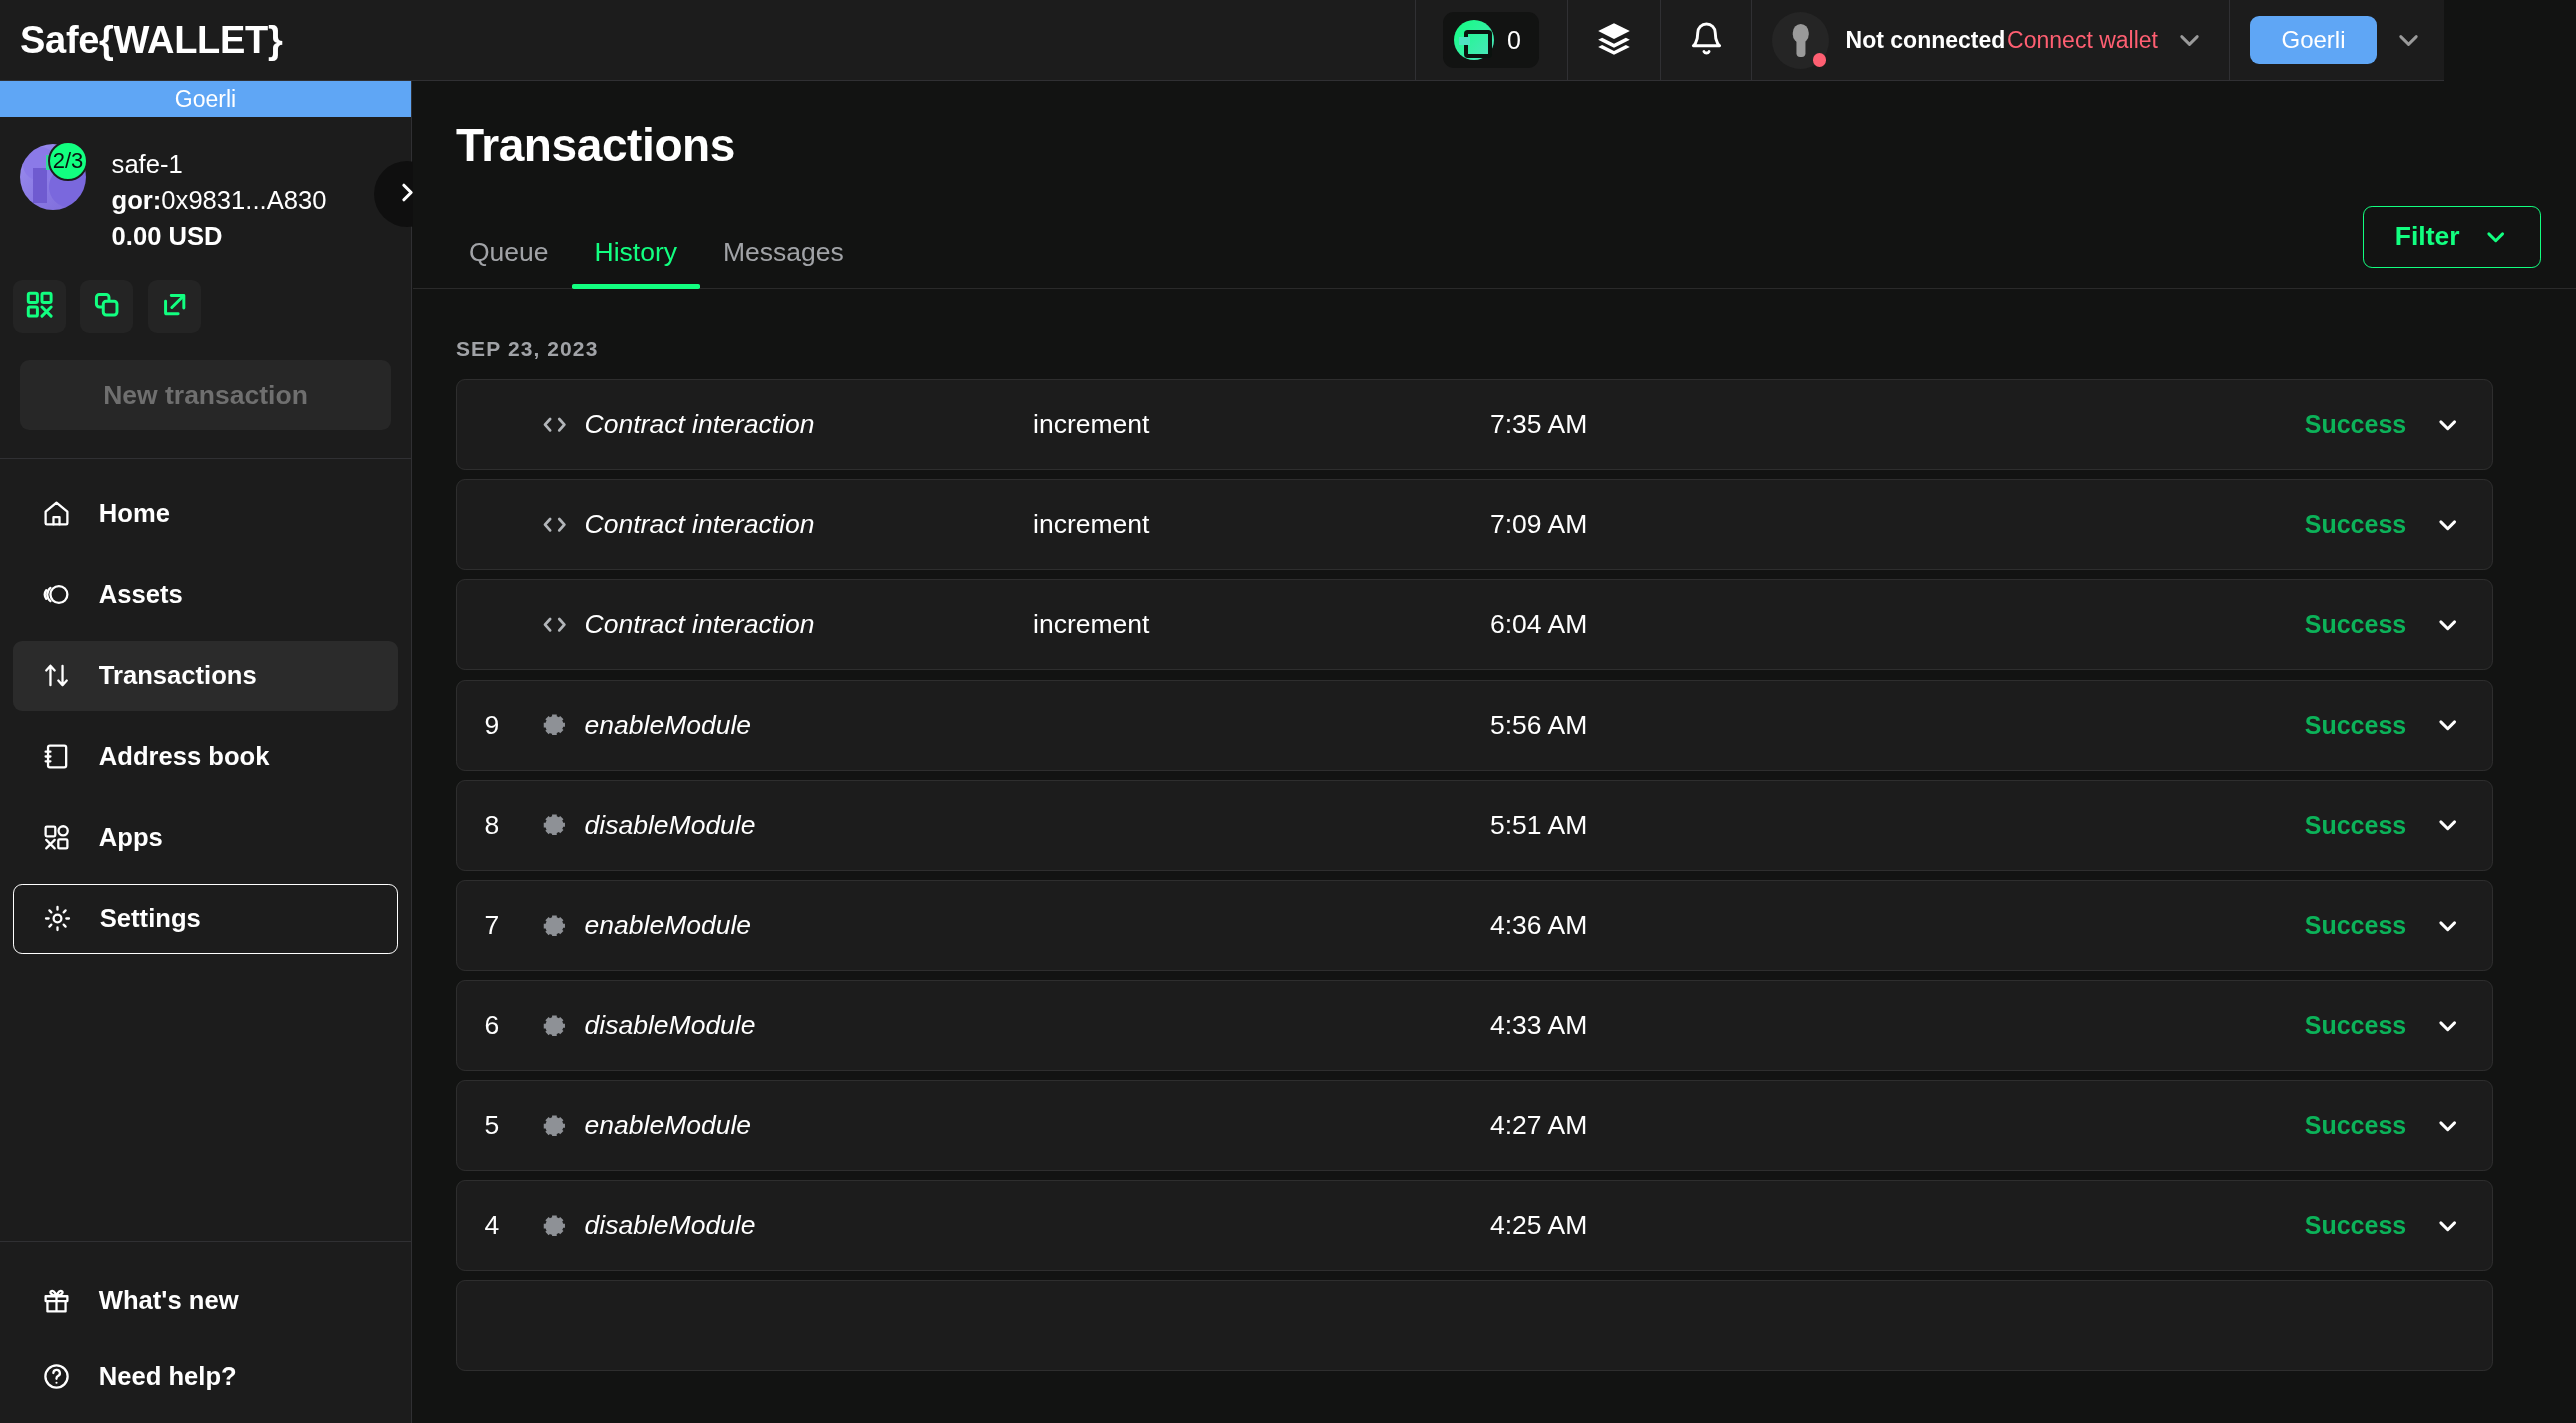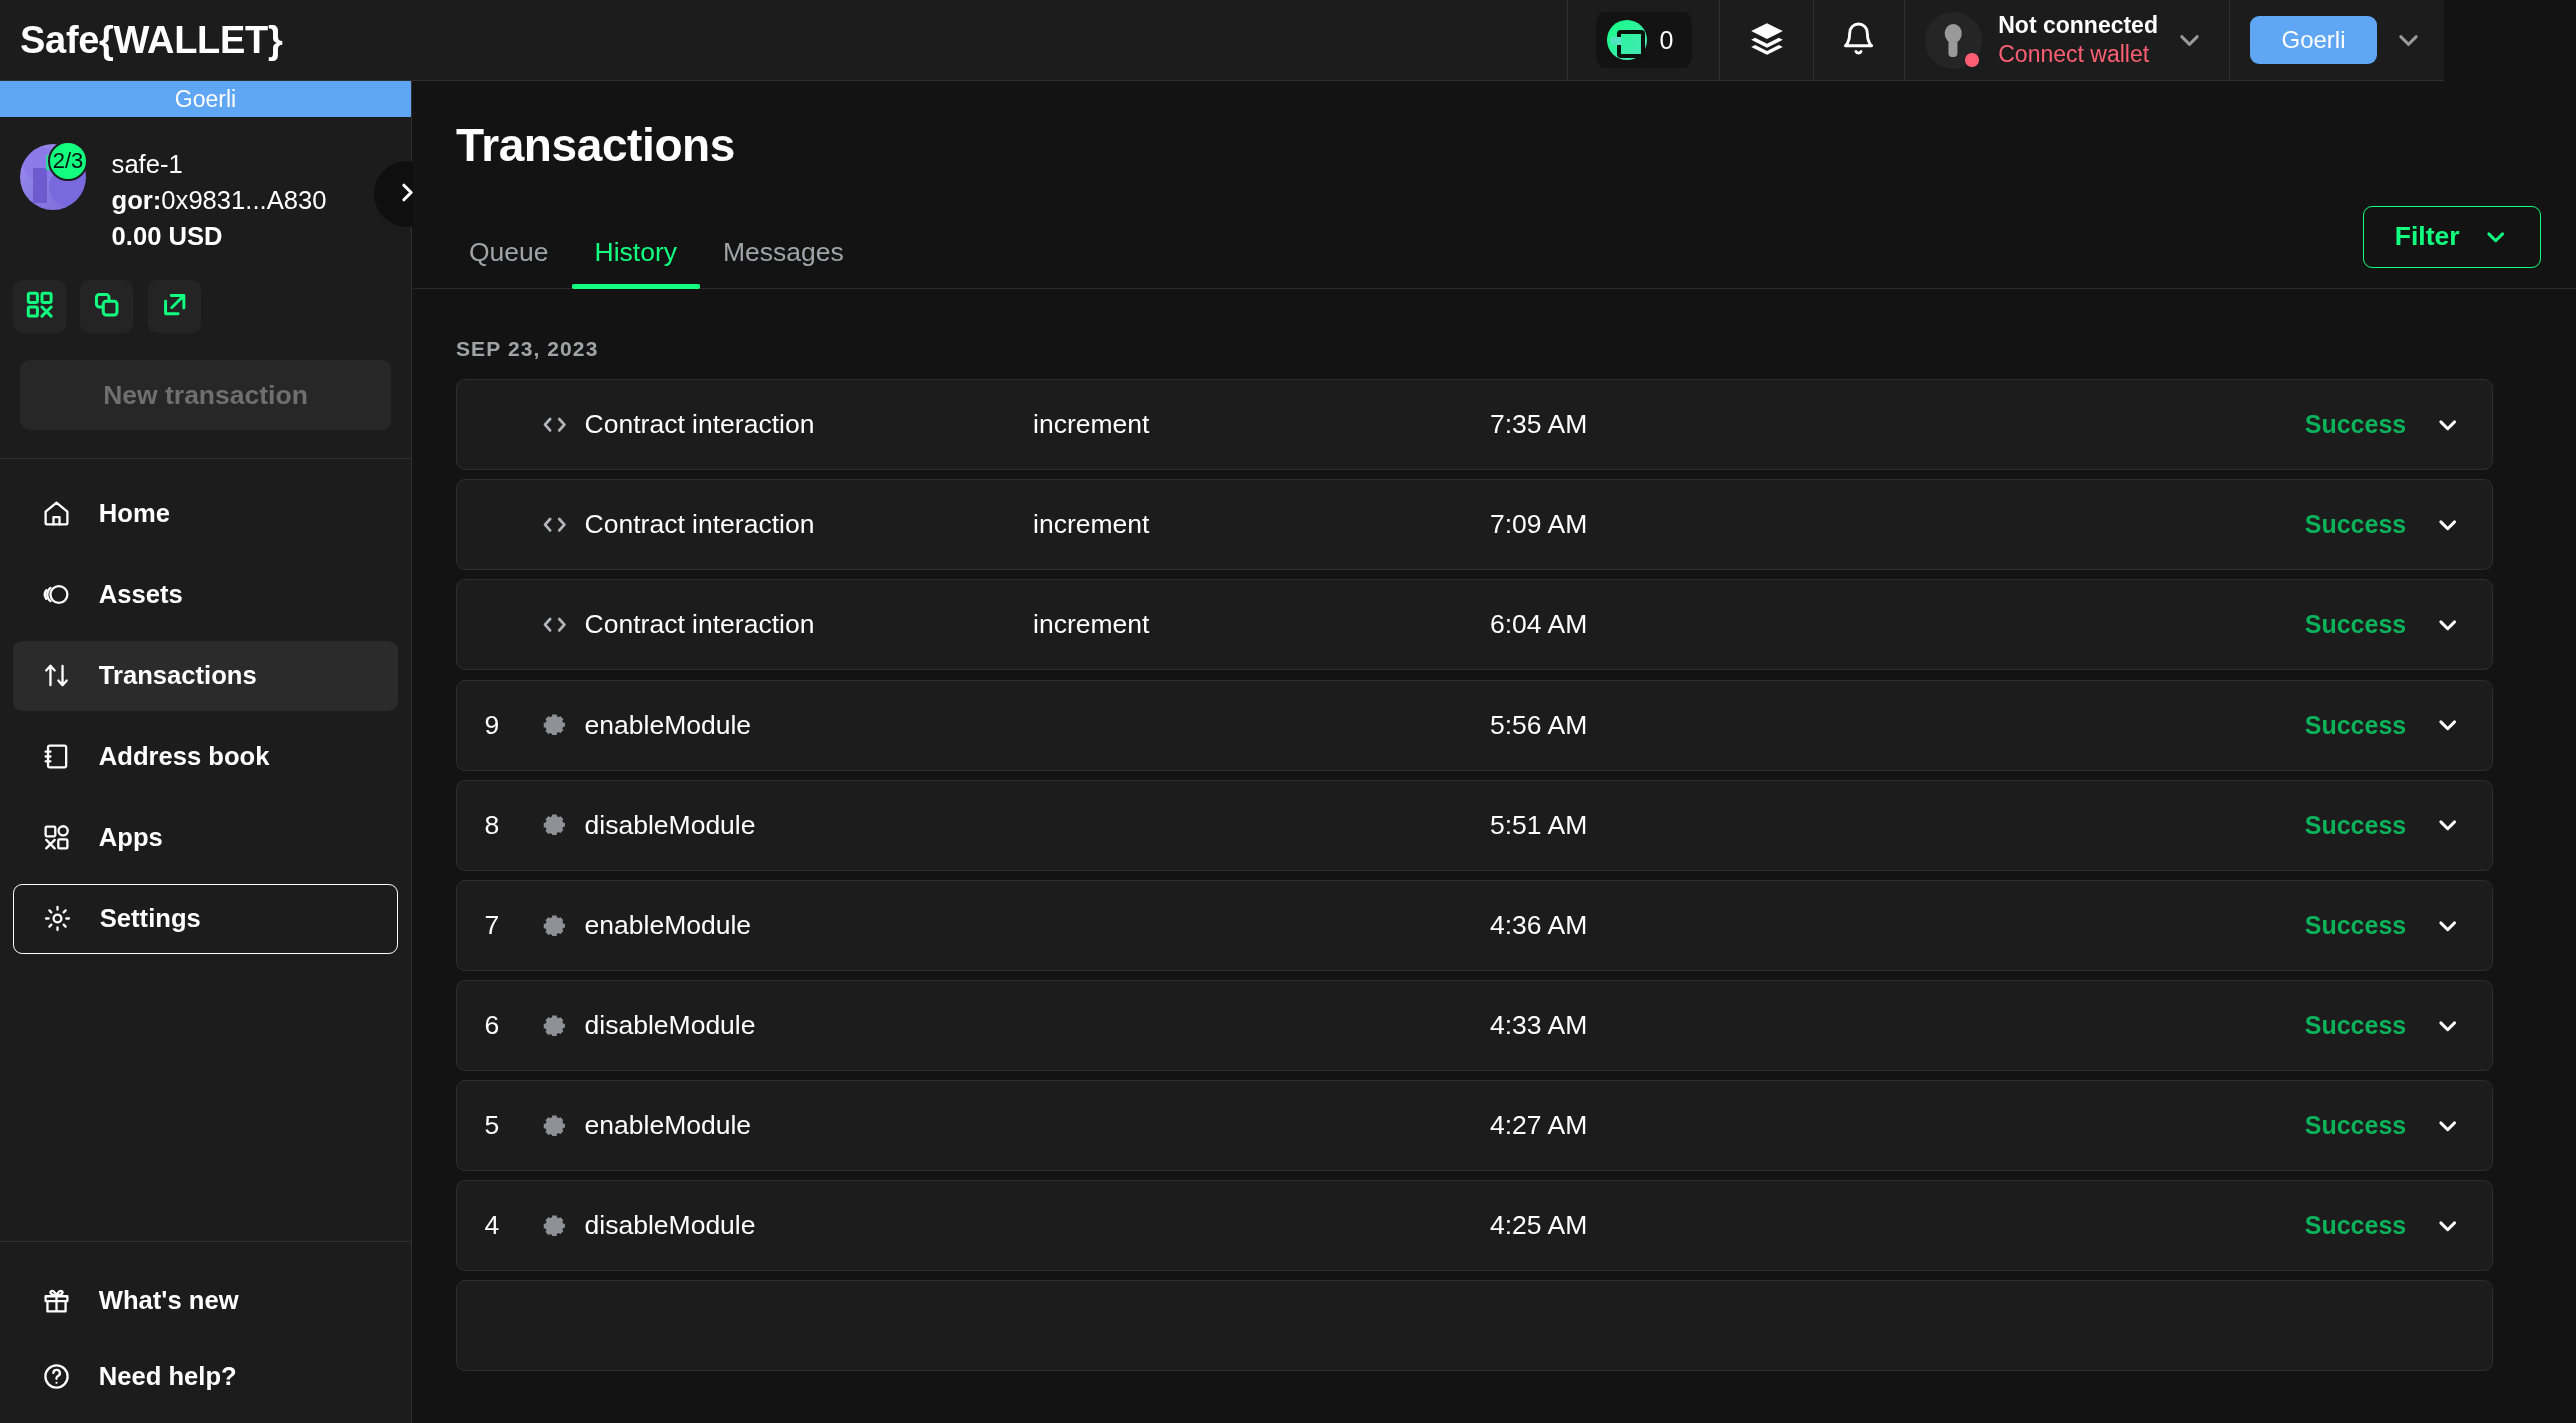--- a/index.html
+++ b/index.html
@@ -62,21 +62,21 @@
     width:16.5px; height:18.3px; border-radius:50%; background:#9a9a9a;
   }
   .wallet-avatar .body{
     position:absolute; left:50%; top:25.6px; transform:translateX(-50%);
     width:9.1px; height:20px; border-radius:0 0 3.7px 3.7px; background:#9a9a9a;
   }
   .wallet-dot{
     position:absolute; right:2.7px; bottom:1.8px; width:13.7px; height:13.7px;
     border-radius:50%; background:#ff5f72;
   }
-  .wallet-text{ display:flex; flex-direction:column; gap:1.8px; }
+  .wallet-text{ display:flex; flex-direction:row; gap:1.8px; }
   .wallet-status{ font-size:23px; font-weight:700; color:#ffffff; white-space:nowrap;}
   .wallet-connect{ font-size:23px; color:#ff5f72; white-space:nowrap;}
 
   .chev{ display:inline-block; }
   .chev svg{ display:block; }
 
   .network-cell{
     height:81px; display:flex; align-items:center; gap:16.5px;
     border-left:0.9px solid #303033; padding:0 20px;
   }
@@ -212,21 +212,21 @@
   }
   .tx-nonce{
     width:82px; text-align:left; padding-left:27.4px;
     font-size:26.5px; color:#ffffff; flex:none;
   }
   .tx-type{
     display:flex; align-items:center; gap:14.6px;
     width:494px; flex:none;
   }
   .tx-type-icon{ width:31px; height:31px; display:flex; align-items:center; justify-content:center; flex:none;}
-  .tx-type-label{ font-size:26.5px; color:#ffffff; white-space:nowrap; }
+  .tx-type-label{ font-size:26.5px; color:#ffffff; white-space:nowrap;font-style:italic; }
   .tx-info{ font-size:26.5px; color:#ffffff; width:457px; flex:none; }
   .tx-time{ font-size:26.5px; color:#ffffff; width:384px; flex:none; text-align:left;}
   .tx-status{
     margin-left:auto; display:flex; align-items:center; gap:27.4px; padding-right:31px;
   }
   .tx-status-label{ font-size:25px; color:#0cb259; font-weight:700; white-space:nowrap;}
 </style>
 </head>
 <body>
 

